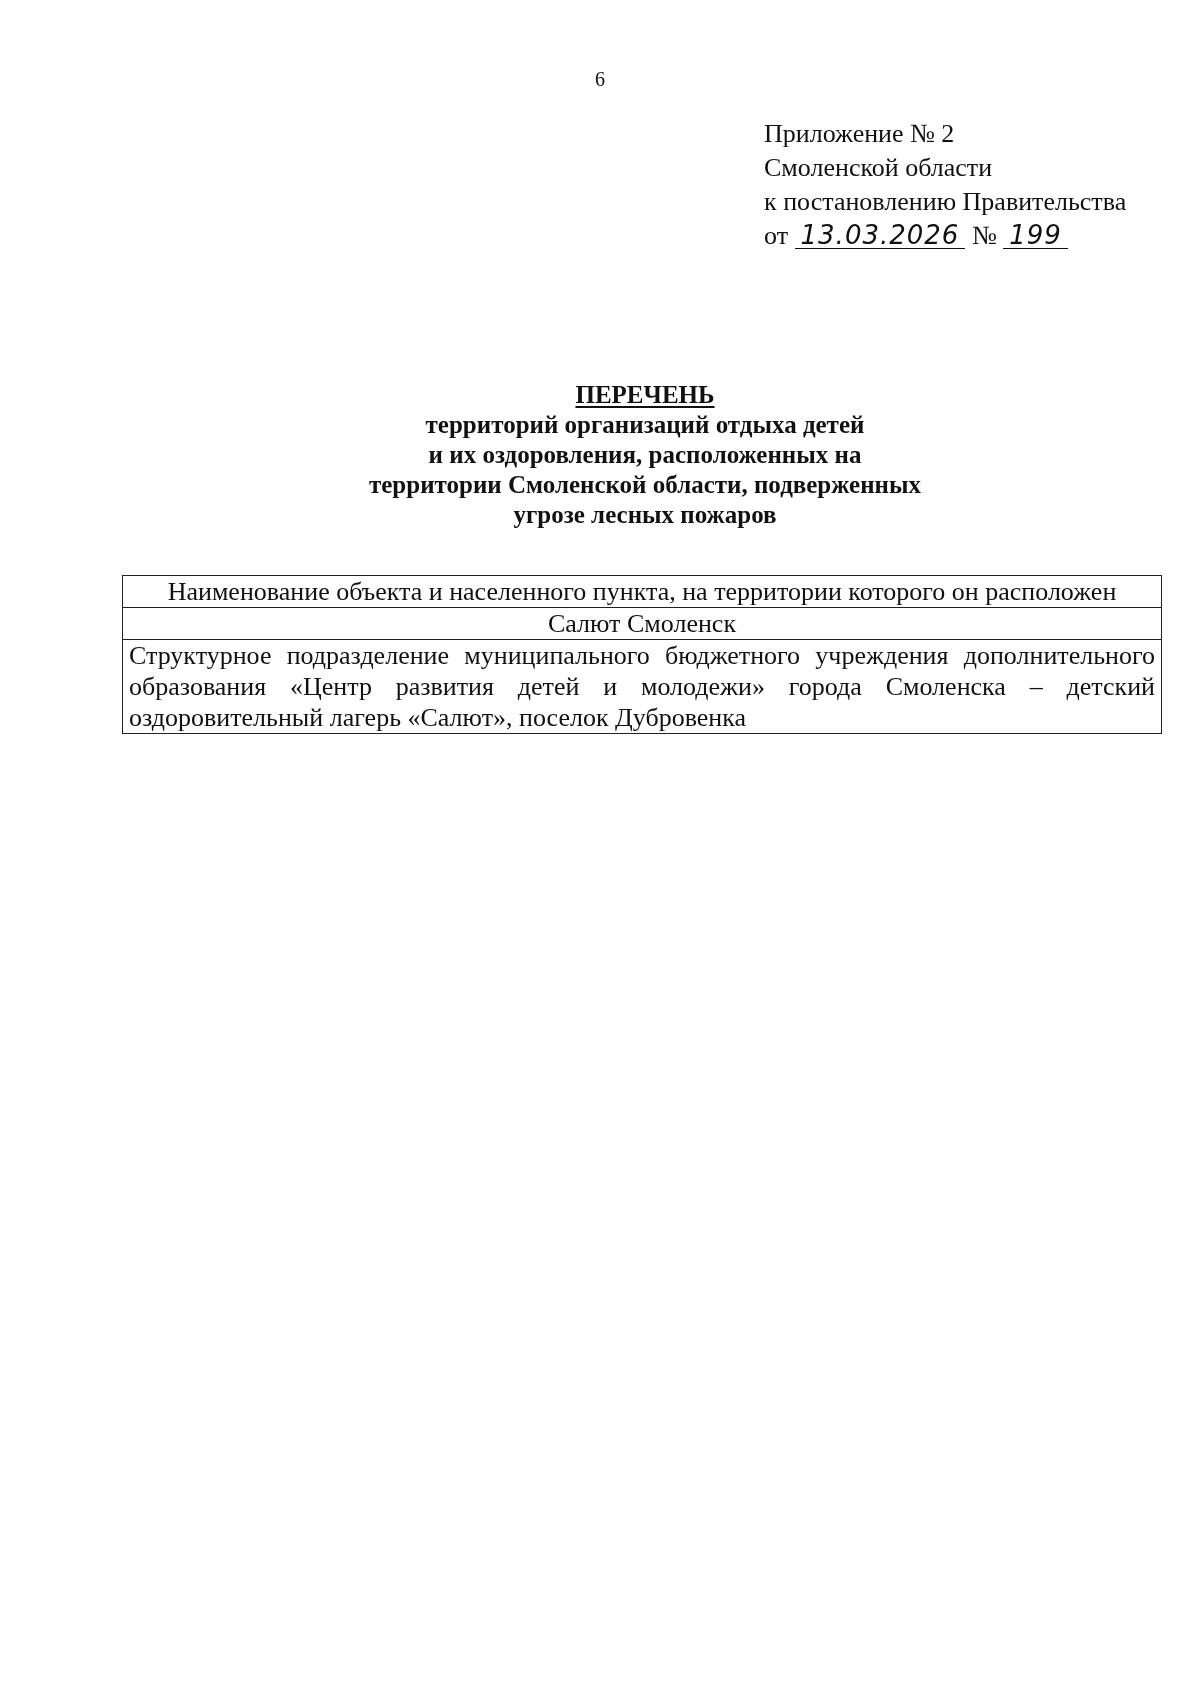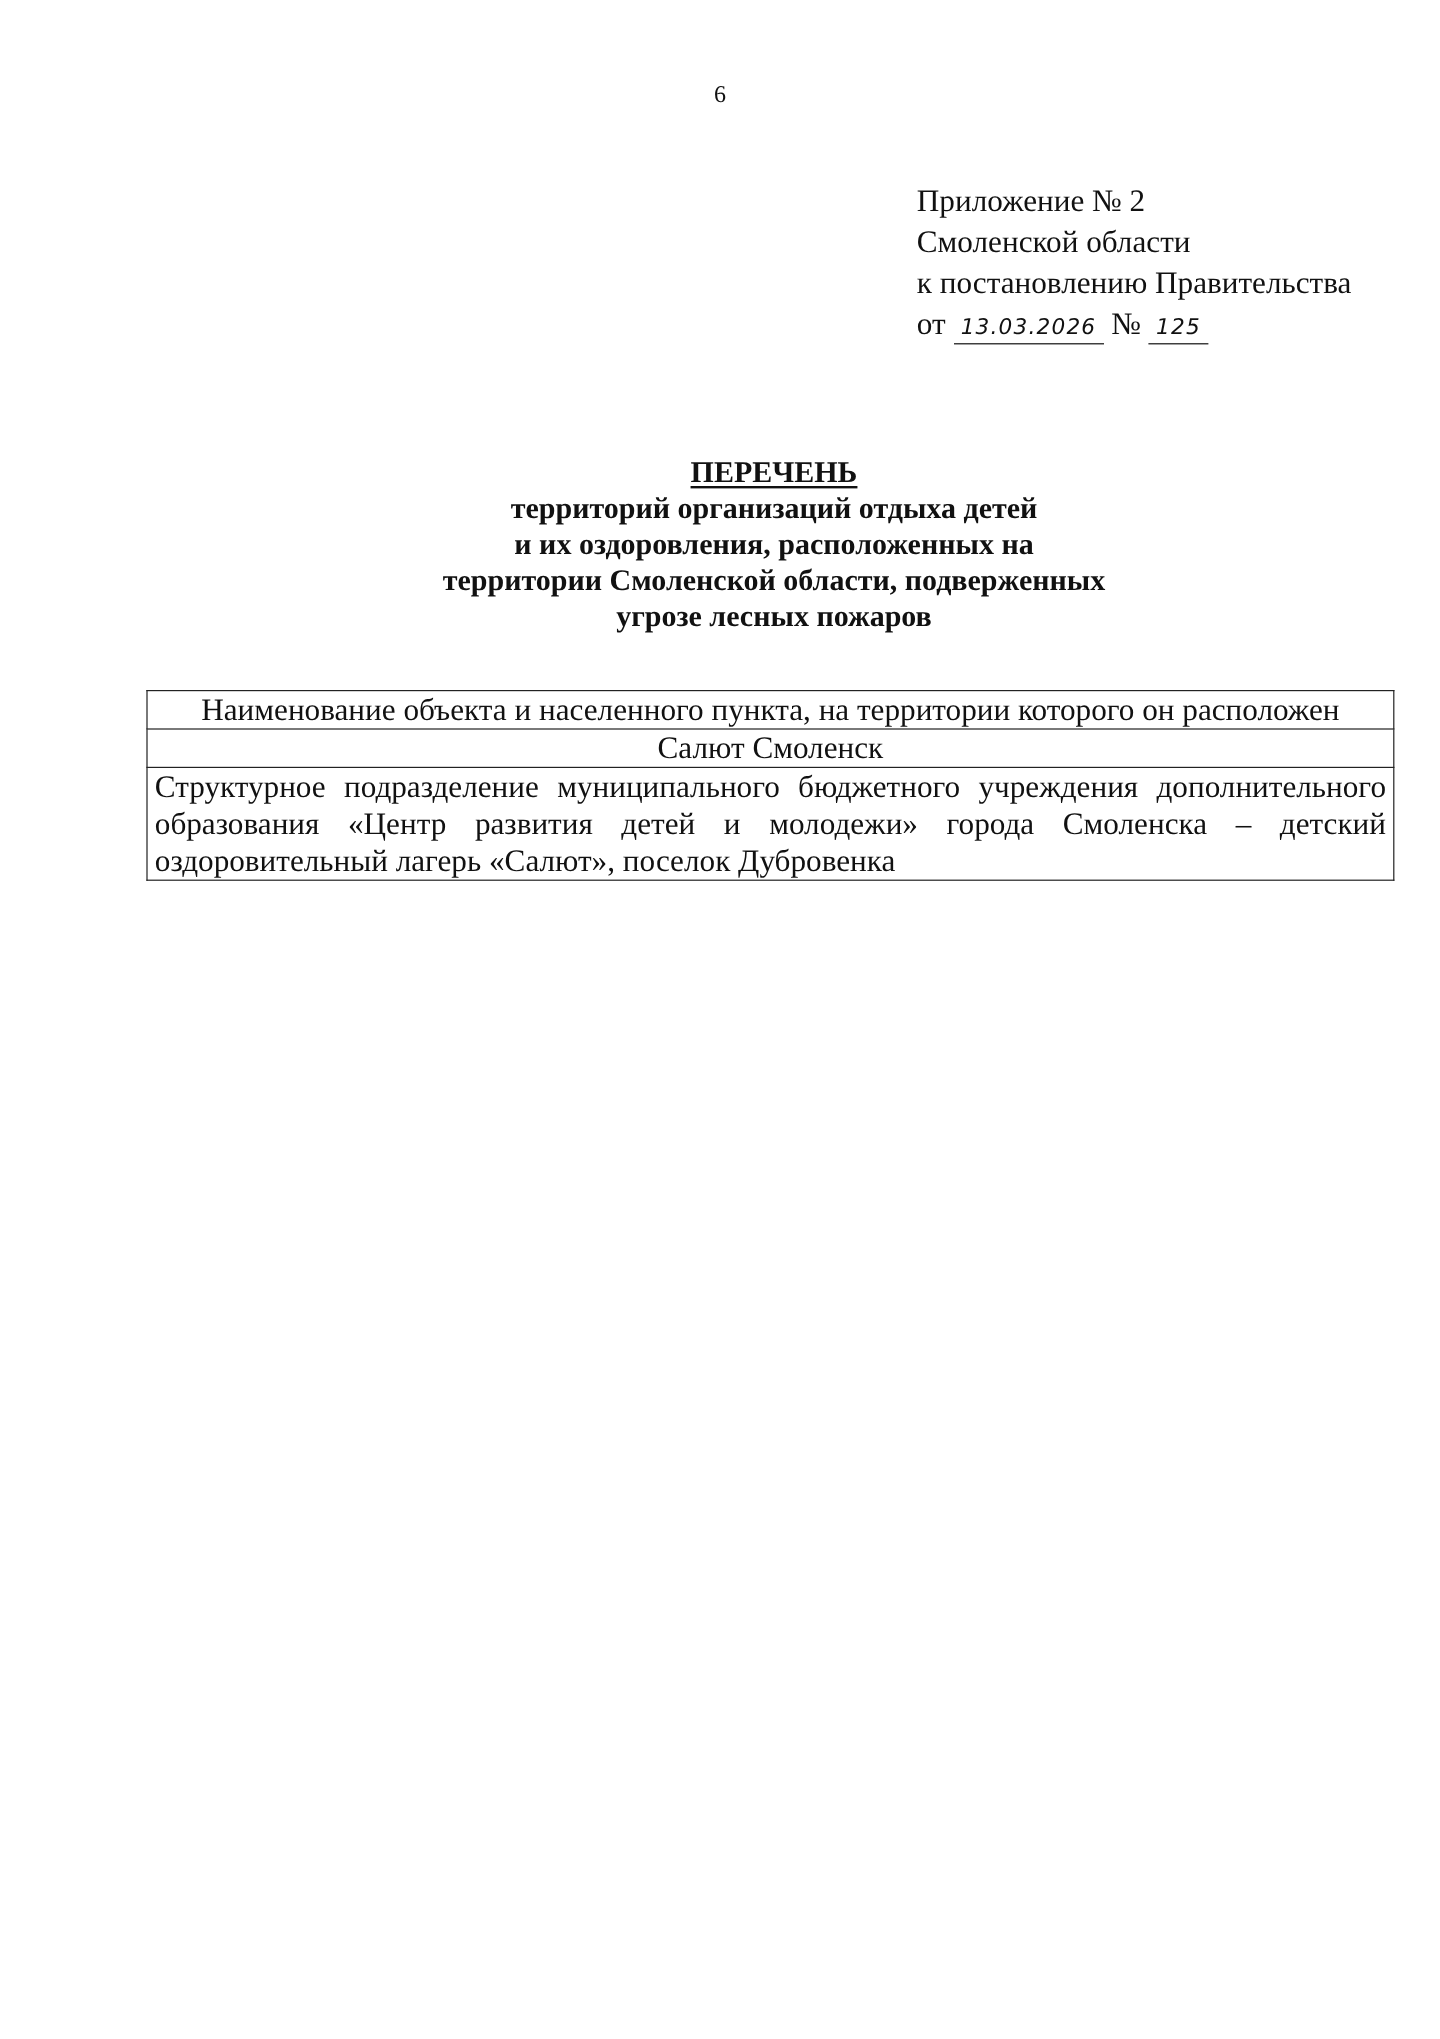--- a/index.html
+++ b/index.html
@@ -6,26 +6,26 @@
     body {
       width: 1200px; height: 1699px; position: relative; overflow: hidden;
       font-family: "Liberation Serif", "DejaVu Serif", serif; color: #111;
     }
     .page-number {
       position: absolute; left: 0; width: 1200px; top: 68px;
       text-align: center; font-size: 20px;
     }
     .appendix {
       position: absolute; left: 764px; top: 117px;
-      font-size: 26px; line-height: 34px; margin-top: 34px;
+      font-size: 26px; line-height: 34px;
     }
     .appendix .line { white-space: nowrap; }
     .hand {
       font-family: "DejaVu Sans", sans-serif; font-style: italic;
-      font-size: 18px; letter-spacing: 1px; display: inline-block;
+      font-size: 26px; letter-spacing: 1px; display: inline-block;
       border-bottom: 1.5px solid #111; padding: 0 6px; line-height: 26px; text-align: right;
     }
     .title-block {
       position: absolute; left: 0; width: 1290px; top: 380px;
       text-align: center; font-weight: bold; font-size: 25px; line-height: 30px;
     }
     .title-block .main { text-decoration: underline; text-underline-offset: 3px; }
     table.list {
       position: absolute; left: 122px; top: 575px; width: 1040px;
       border-collapse: collapse; font-size: 26px; line-height: 31px;
@@ -43,21 +43,21 @@
 <div class="page-number">6</div>
 
 <div class="appendix">
   <div class="line">Приложение № 2</div>
   <div class="line">Смоленской области</div>
   <div class="line">к постановлению Правительства</div>
   <div class="line">
     <span>от</span>
     <span class="hand">13.03.2026</span>
     <span>№</span>
-    <span class="hand">125</span>
+    <span class="hand">199</span>
   </div>
 </div>
 
 <div class="title-block">
   <div class="main">ПЕРЕЧЕНЬ</div>
   <div>территорий организаций отдыха детей</div>
   <div>и их оздоровления, расположенных на</div>
   <div>территории Смоленской области, подверженных</div>
   <div>угрозе лесных пожаров</div>
 </div>

